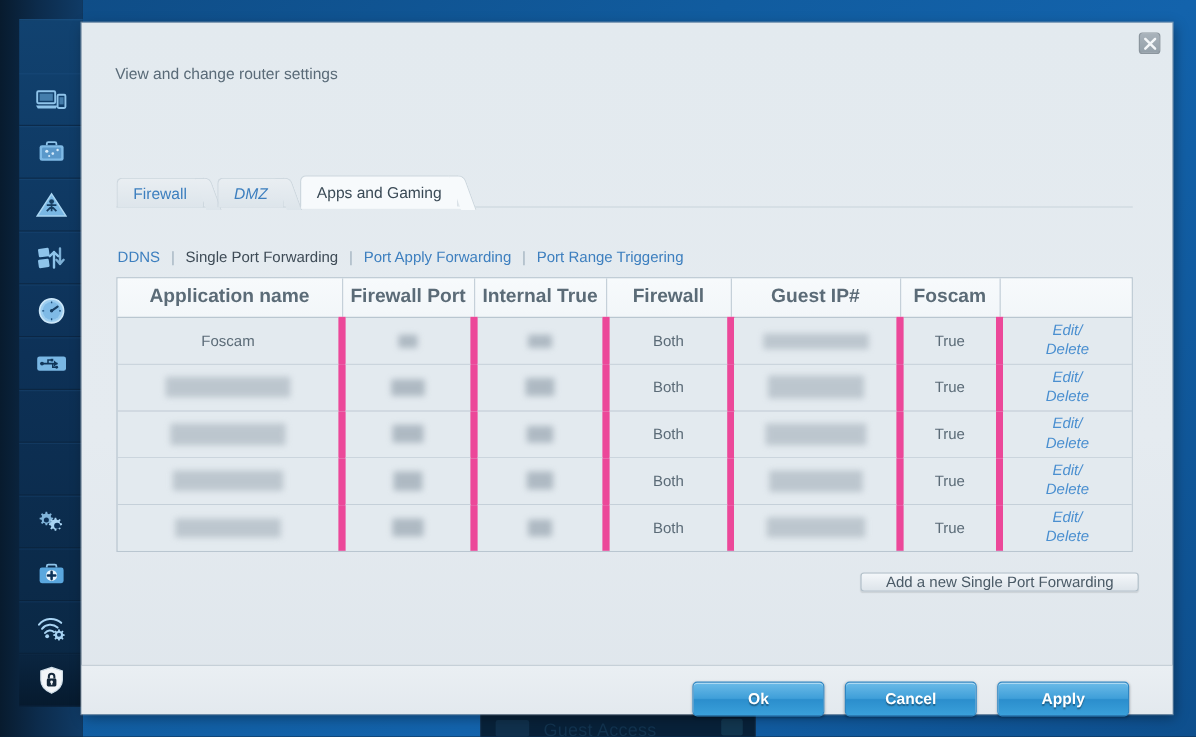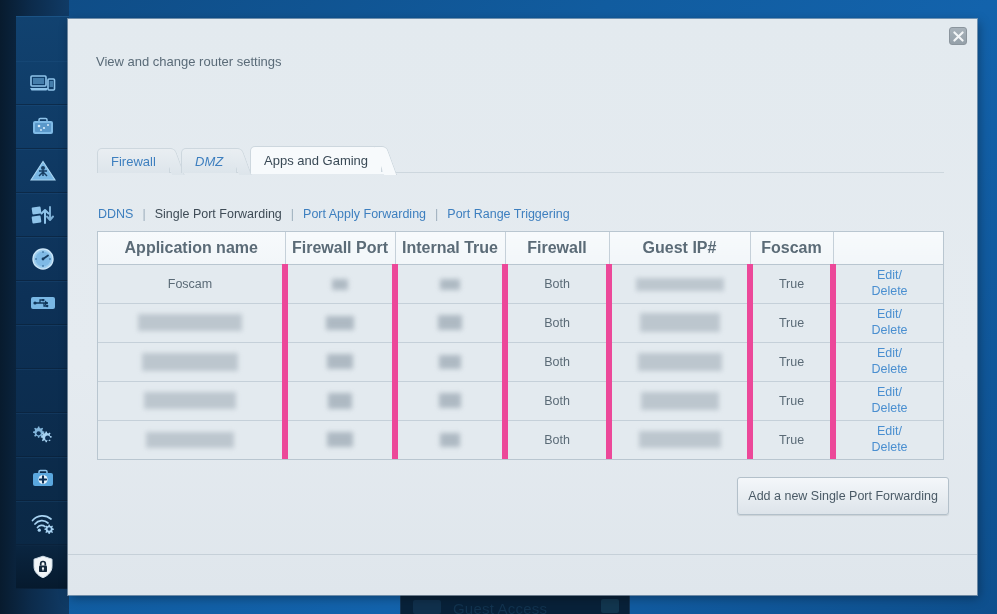--- a/index.html
+++ b/index.html
@@ -214,40 +214,41 @@
     vertical-align: middle;
     overflow: hidden;
   }
   table.pf td:last-child { border-right: none; }
   table.pf tr:last-child td { border-bottom: none; }
   .editdel {
     color: #4a8fd0;
     line-height: 1.25;
     font-size: 12.5px;
     cursor: pointer;
+    font-style: italic;
   }
   .editdel span { display: block; }
 
   
   .redact {
     display: inline-block;
     height: 11px;
     border-radius: 1px;
     filter: blur(2.6px);
     opacity: .72;
     vertical-align: middle;
   }
   .redact.a { background: #9aa7b2; }
   .redact.b { background: #aeb9c2; }
 
   
   .add-btn {
     position: absolute; right: 28px; top: 458px;
-    height: 38px;
-    padding: 0 10px;
+    height: 16px;
+    padding: 0 20px;
     display: flex; align-items: center;
     font-size: 12.5px;
     color: #4a5a66;
     background: linear-gradient(to bottom, #f4f7fa 0%, #dde4ea 100%);
     border: 1px solid #b3c0ca;
     border-radius: 3px;
     box-shadow: 0 1px 1px rgba(0,0,0,.10);
     cursor: pointer;
     white-space: nowrap;
   }
@@ -605,15 +606,26 @@
 
         </tbody>
       </table>
     </div>
 
     <div class="add-btn">
       <span>Add a new Single Port Forwarding</span>
     </div>
 
     <div class="footer-sep"></div>
+    <div class="footer">
+      <div class="btn-primary" id="btn-ok">
+        <span>Ok</span>
+      </div>
+      <div class="btn-primary" id="btn-cancel">
+        <span>Cancel</span>
+      </div>
+      <div class="btn-primary" id="btn-apply">
+        <span>Apply</span>
+      </div>
+    </div>
 
   </div>
 </div>
 
 </body></html>

